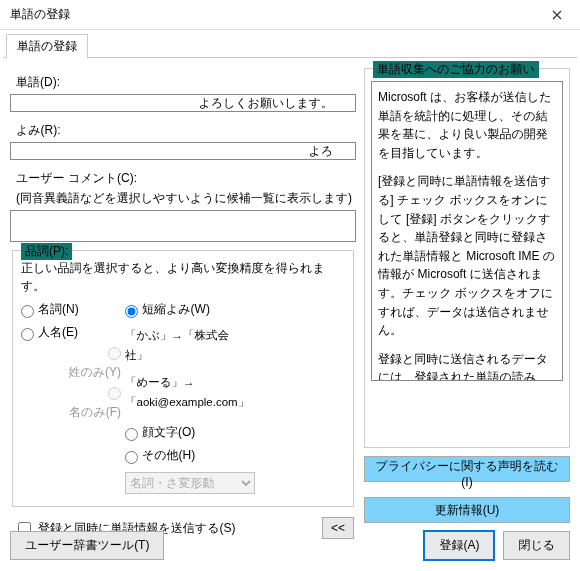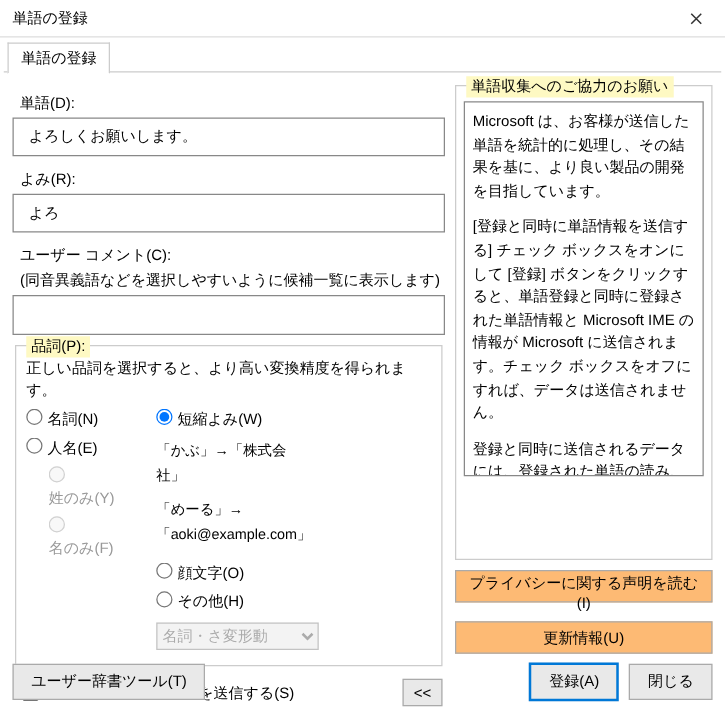--- a/index.html
+++ b/index.html
@@ -8,43 +8,43 @@
 .titlebar .title { flex: 1; }
 .closebtn { width: 46px; height: 30px; display: flex; align-items: center; justify-content: center; cursor: pointer; }
 .closebtn svg { width: 10px; height: 10px; }
 .tabbar { height: 24px; padding-left: 6px; margin-top: 4px; position: relative; }
 .tabbar::after { content:""; position:absolute; left:3px; right:3px; bottom:0; height:1px; background:#ccc; }
 .tab { display: inline-block; padding: 3px 10px; border: 1px solid #ccc; border-bottom: 1px solid #fff; background: #fff; position: relative; z-index:1; }
 .content { display: flex; padding: 10px 10px 0 10px; gap: 8px; }
 .leftcol { flex: 1; display:flex; flex-direction:column; }
 .rightcol { width: 206px; }
 .lbl { margin: 6px 0 3px 6px; }
-.txtinput { width: 100%; height: 31px; border: 1px solid #888; padding: 2px 12px; margin-bottom: 4px; }
+.txtinput { width: 100%; height: 18px; border: 1px solid #888; padding: 2px 22px; margin-bottom: 4px; text-align: right; }
 .txtarea { width: 100%; height: 32px; border: 1px solid #888; padding: 2px 4px; resize: none; }
 .fieldset { border: 1px solid #ccc; margin: 8px 2px 0 2px; padding: 4px 8px 12px 8px; position: relative; }
-.legend { position: absolute; top: -8px; left: 8px; background: #fef9c3; padding: 0 4px; }
+.legend { position: absolute; top: -8px; left: 8px; background: #0f766e; padding: 0 4px; }
 .hint { margin: 4px 0 6px 0; line-height: 1.5; }
 .posgrid { display: flex; gap: 4px; }
 .poscol { display: flex; flex-direction: column; gap: 6px; }
 .poscol.c1 { width: 100px; }
 .poscol.c2 { width: 110px; padding-top:0; }
-.radio { display: flex; align-items: flex-start; gap: 4px; }
+.radio { display: flex; align-items: flex-end; gap: 4px; }
 .radio input { margin: 0; }
 .sub { margin-left: 18px; color: #999; flex-direction: column; }
 .example { font-size: 11.5px; line-height: 1.7; margin-top:2px; }
 .selectwrap { margin-top: 2px; }
 select { width: 130px; height: 22px; border: 1px solid #aaa; color: #888; }
 .chkrow { display: flex; align-items: center; margin: 10px 2px 0 4px; gap: 6px; }
 .chkrow label { display: flex; align-items: center; gap: 4px; }
 .smallbtn { border: 1px solid #aaa; background: #e9e9e9; padding: 3px 8px; margin-left: auto; }
 .rightbox { border: 1px solid #ccc; padding: 6px; height: 380px; position: relative; }
 .rightbox .legend { top: -8px; }
 .scrolltext { height: 300px; margin-top:6px; border: 1px solid #888; padding: 6px 4px 6px 6px; overflow-y: scroll; line-height: 1.55; word-break: break-all; }
 .scrolltext p { margin: 0 0 10px 0; }
-.widebtn { width: 100%; height: 26px; border: 1px solid #aaa; background: #fdba74; margin-top: 8px; }
+.widebtn { width: 100%; height: 26px; border: 1px solid #aaa; background: #7dd3fc; margin-top: 8px; }
 .bottombar { position:absolute; bottom:10px; left:10px; right:10px; display: flex; align-items: center; gap: 8px; }
 .btn { border: 1px solid #aaa; background: #e9e9e9; padding: 5px 14px; }
 .btn.primary { border: 2px solid #0078d7; }
 </style>
 </head>
 <body>
 
 <div class="titlebar">
   <span class="title">単語の登録</span>
   <div class="closebtn">

